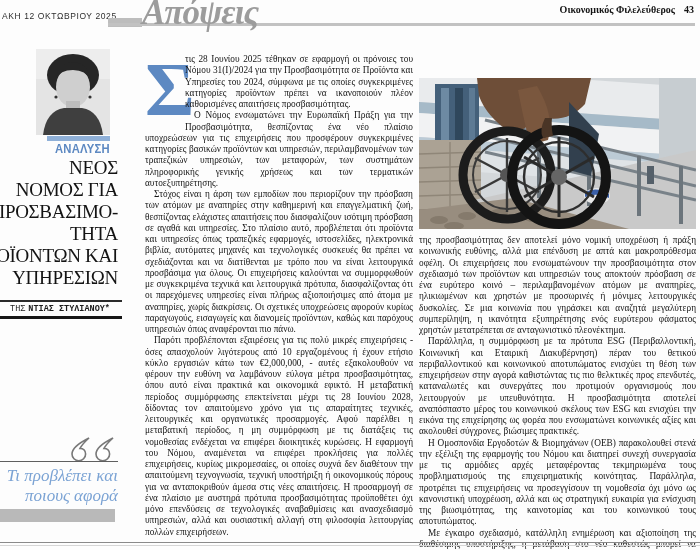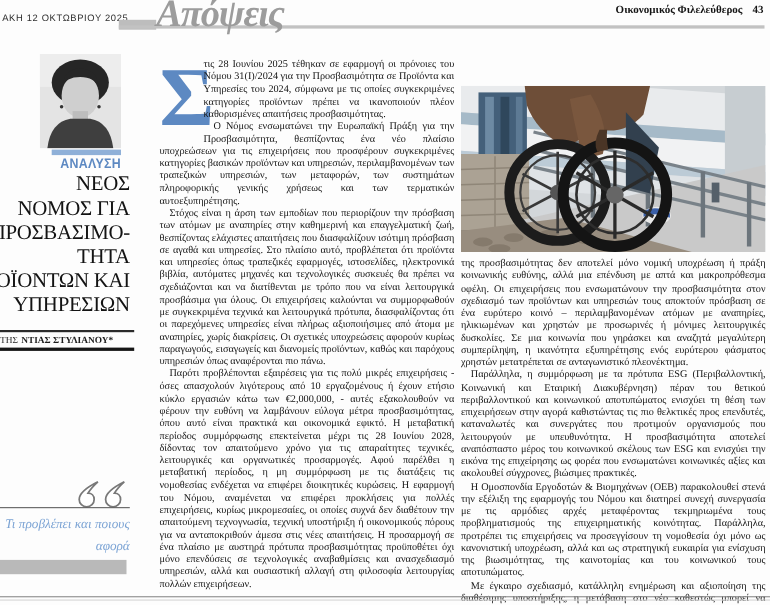--- a/index.html
+++ b/index.html
@@ -20,28 +20,28 @@
   
   .portrait{position:absolute;left:36px;top:49px;width:74px;height:86px;overflow:hidden;}
   .kicker-bar{position:absolute;left:47px;top:136px;width:63px;height:5px;background:#8fb0d8;}
   .kicker{position:absolute;left:0;top:142px;width:110px;text-align:right;
         font-family:"Liberation Sans",sans-serif;font-weight:bold;font-size:12.5px;
         color:#5d89c2;transform:scaleX(.9);transform-origin:100% 50%;letter-spacing:.3px;}
   .headline{position:absolute;left:-45px;top:157px;width:163px;text-align:right;
         font-size:19px;line-height:22px;color:#131313;letter-spacing:-.3px;}
   .byline-block{position:absolute;left:0;top:300px;width:122px;}
   .byline-rule-top{height:2px;background:#2b2b2b;}
-  .byline-text{font-family:Liberation Serif, serif;font-size:8.5px;color:#1c1c1c;
-        text-align:left;padding:2px 2px 2px 0;}
+  .byline-text{font-family:Liberation Mono, monospace;font-size:8.5px;color:#1c1c1c;
+        text-align:center;padding:2px 2px 2px 0;}
   .byline-text .bn{font-weight:bold;margin-left:3px;}
   .byline-rule-bottom{height:3px;background:#161616;}
   .quote-icon{position:absolute;left:68px;top:436px;}
   .sidebar-line{position:absolute;left:0;top:461px;width:118px;height:1px;background:#5f5f5f;}
   .pull-quote{position:absolute;left:0;top:466px;width:118px;text-align:right;
-        font-style:italic;font-size:12px;line-height:20px;color:#7ba3d4;}
+        font-style:italic;font-size:17px;line-height:20px;color:#7ba3d4;}
   .gray-bar{position:absolute;left:0;top:509px;width:115px;height:13px;background:#b9b9b9;}
 
   
   .body-text p{margin:0;text-align:justify;font-size:9.3px;line-height:11.25px;color:#141414;}
   .body-text p.indent{text-indent:9px;}
   .col1{position:absolute;left:145px;top:54px;width:268px;height:484px;overflow:hidden;}
   .col2{position:absolute;left:419px;top:52px;width:277px;height:488px;overflow:hidden;margin-top:26px;}
   .dropcap{float:left;width:36px;height:82px;margin:-5px 4px 0 0;font-size:76px;line-height:80px;
         font-weight:bold;color:#5d89c2;}
   .photo{width:277px;height:151px;margin-bottom:6px;overflow:hidden;}

